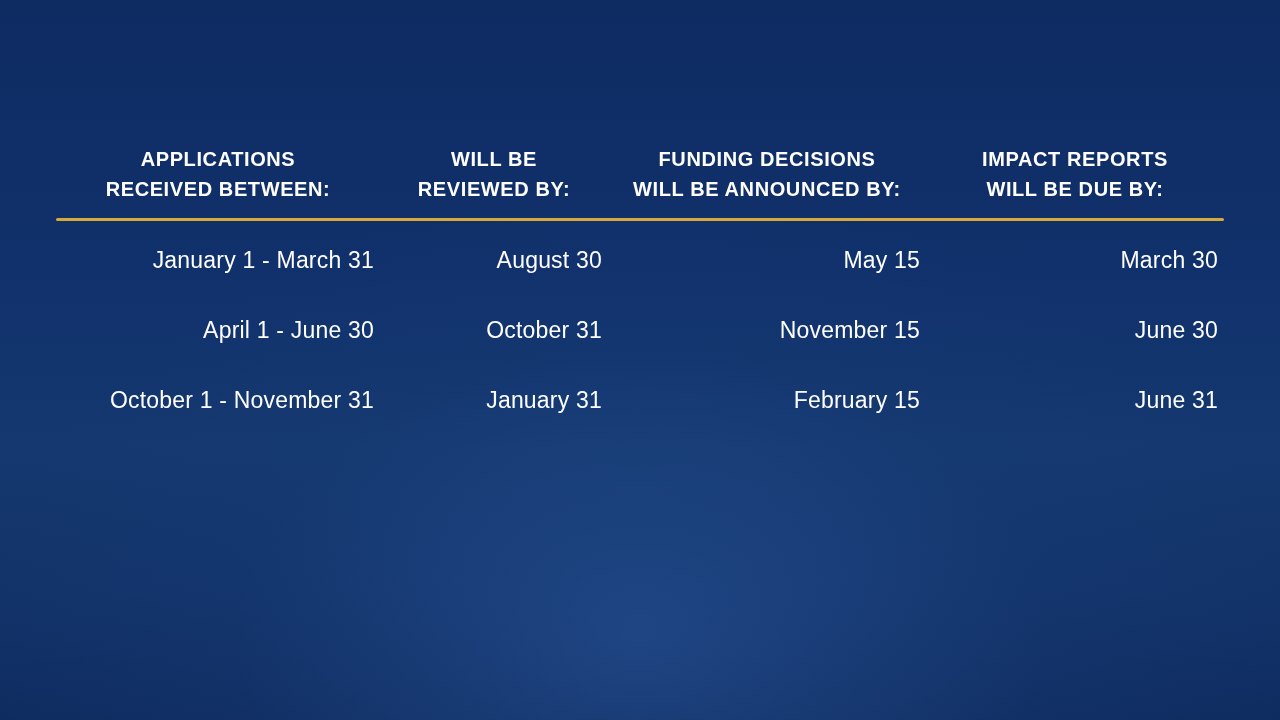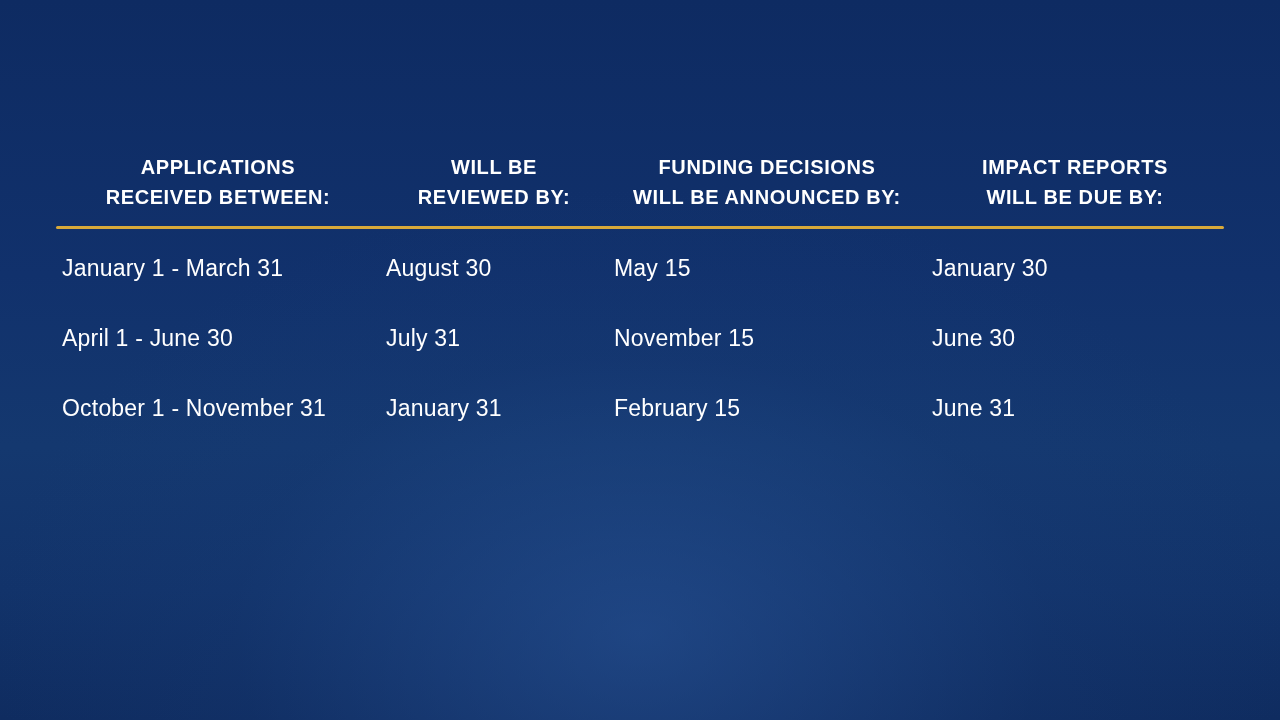--- a/index.html
+++ b/index.html
@@ -19,21 +19,21 @@
     height: 720px;
     background:
       radial-gradient(ellipse 900px 620px at 50% 88%, rgba(42,86,154,0.55) 0%, rgba(26,62,122,0.20) 45%, rgba(16,45,102,0.0) 72%),
       linear-gradient(to bottom, #0e2b62 0%, #11316c 38%, #14386f 62%, #12336a 82%, #0f2c60 100%);
     box-sizing: border-box;
     overflow: hidden;
   }
   .table-wrap {
     position: absolute;
     left: 56px;
-    top: 152px;
+    top: 144px;
     width: 1168px;
   }
   table.schedule {
     width: 100%;
     border-collapse: collapse;
     table-layout: fixed;
   }
   table.schedule th {
     color: #ffffff;
     font-size: 20px;
@@ -56,21 +56,21 @@
   .rule {
     height: 3px;
     background: #d8a93a;
     width: 100%;
     border-radius: 2px;
   }
   table.schedule td.cell {
     color: #ffffff;
     font-size: 23px;
     font-weight: 400;
-    text-align: left;
+    text-align: right;
     padding: 22px 6px 21px 6px;
     white-space: nowrap;
     letter-spacing: 0.2px;
   }
   tr.first-data td.cell {
     padding-top: 26px;
   }
   col.c1 { width: 324px; }
   col.c2 { width: 228px; }
   col.c3 { width: 318px; }
@@ -111,25 +111,25 @@
           <td colspan="4">
             <div class="rule"></div>
           </td>
         </tr>
       </thead>
       <tbody>
         <tr class="first-data">
           <td class="cell">January 1 - March 31</td>
           <td class="cell">August 30</td>
           <td class="cell">May 15</td>
-          <td class="cell">January 30</td>
+          <td class="cell">March 30</td>
         </tr>
         <tr>
           <td class="cell">April 1 - June 30</td>
-          <td class="cell">July 31</td>
+          <td class="cell">October 31</td>
           <td class="cell">November 15</td>
           <td class="cell">June 30</td>
         </tr>
         <tr>
           <td class="cell">October 1 - November 31</td>
           <td class="cell">January 31</td>
           <td class="cell">February 15</td>
           <td class="cell">June 31</td>
         </tr>
       </tbody>

